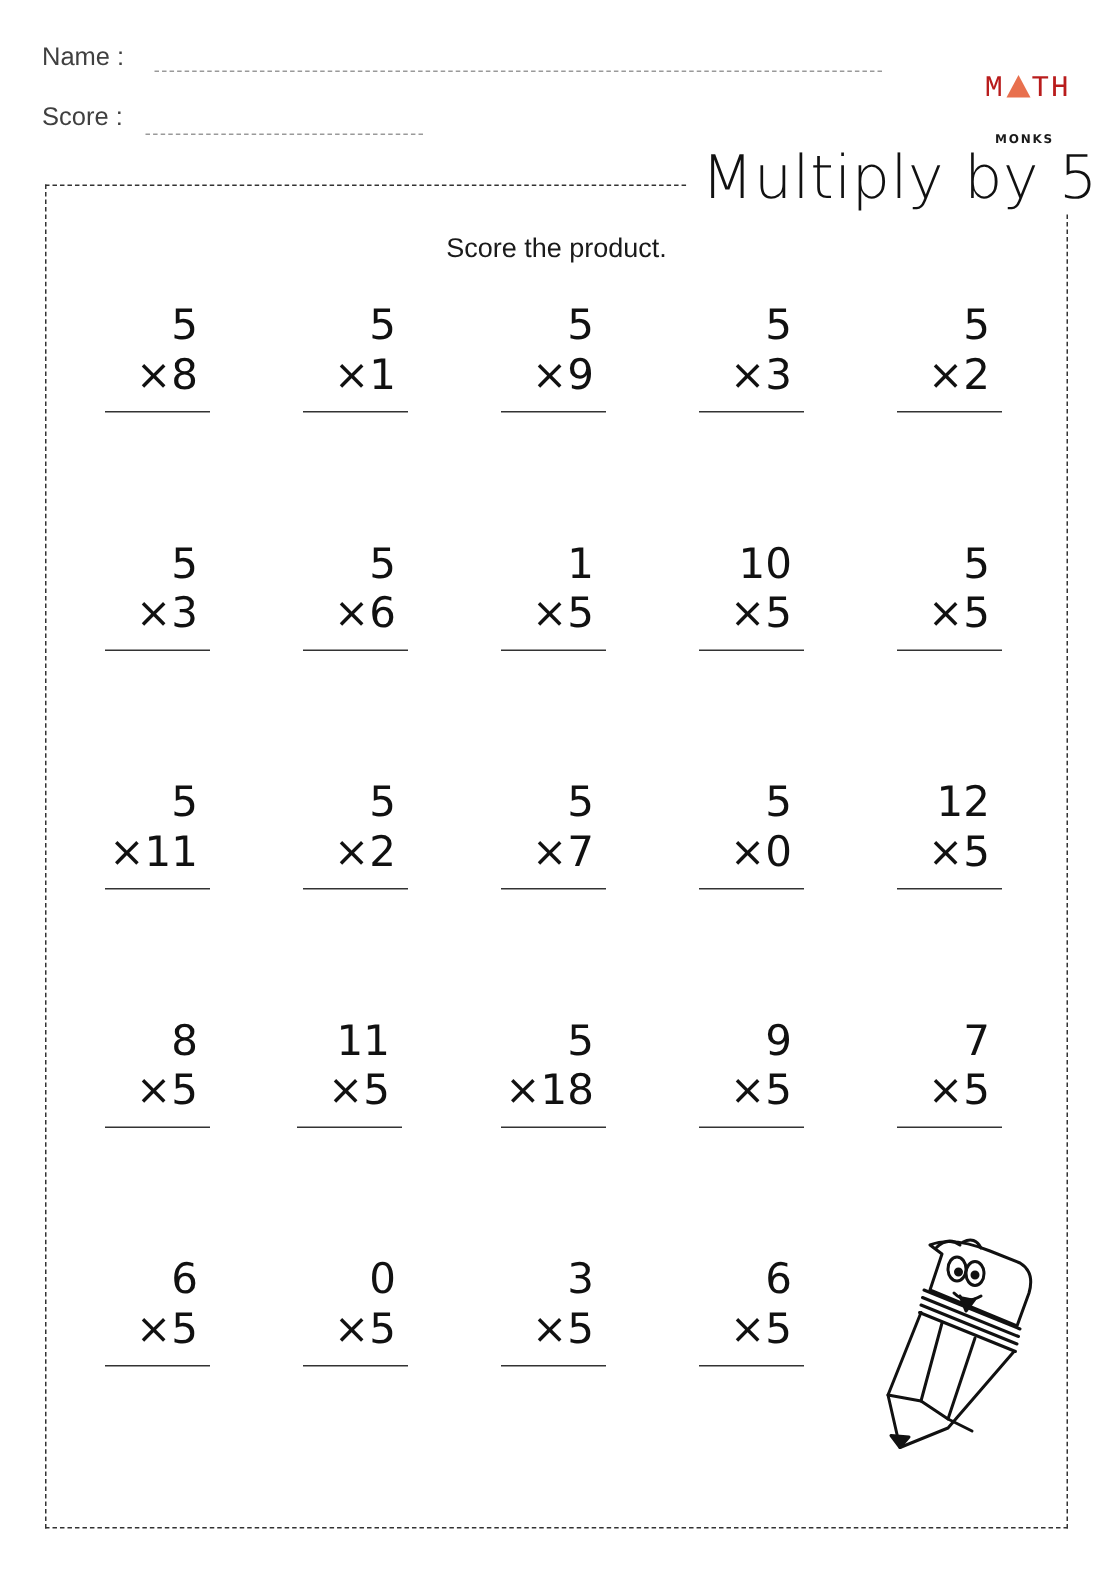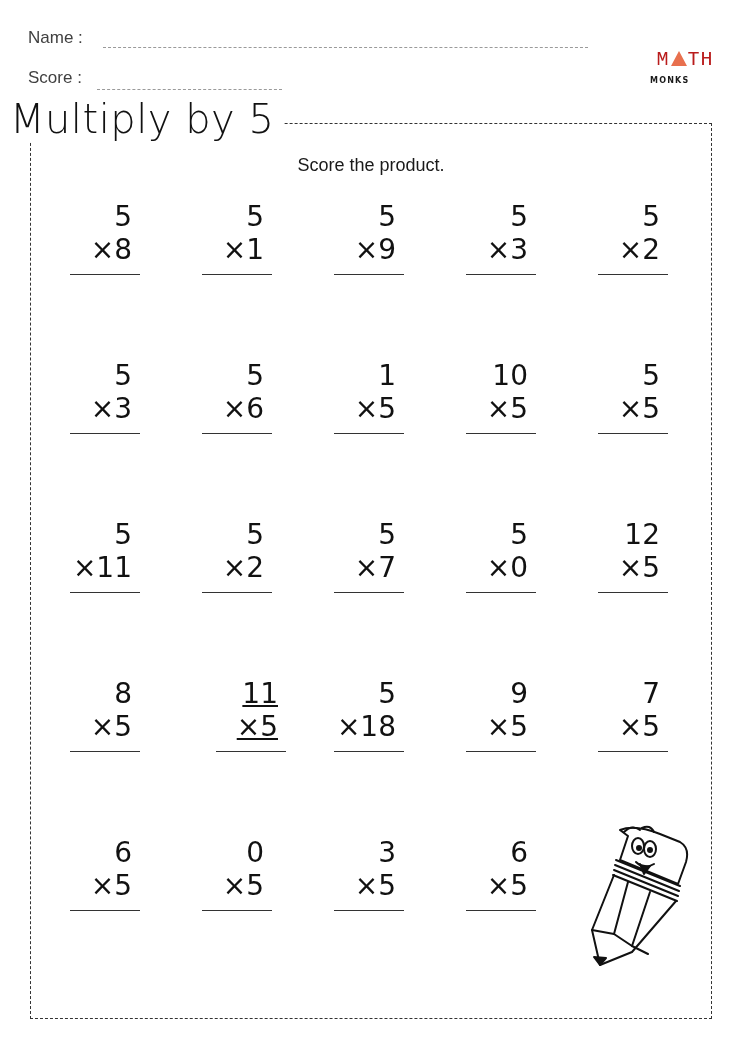--- a/index.html
+++ b/index.html
@@ -2,23 +2,23 @@
 <html><head>
   <meta charset="utf-8">
   <style>
     html, body { margin: 0; padding: 0; background: #ffffff; }
     body { width: 742px; height: 1050px; position: relative; overflow: hidden; font-family: "Liberation Sans", sans-serif; color: #111; }
     .label { position: absolute; font-size: 17px; color: #404040; font-family: "Liberation Sans", sans-serif; }
     .line { position: absolute; height: 0; border-top: 1.5px dashed #9a9a9a; }
     .logo { position: absolute; left: 650px; top: 50px; width: 70px; text-align: center; }
     .logo-main { font-size: 20px; font-weight: 500; letter-spacing: 1px; color: #b91c1c; line-height: 20px; font-family: Liberation Mono, monospace; }
     .logo-main .tri { display:inline-block; width:0; height:0; border-left:8px solid transparent; border-right:8px solid transparent; border-bottom:15px solid #e8704e; vertical-align: -1px; margin: 0 1px; }
-    .logo-sub { font-size: 8px; letter-spacing: 1.2px; color: #1a1a1a; font-weight: bold; text-align: left; padding-right: 4px; margin-top: 6px; font-family: "DejaVu Sans", sans-serif; }
+    .logo-sub { font-size: 8px; letter-spacing: 1.2px; color: #1a1a1a; font-weight: bold; text-align: center; padding-right: 4px; margin-top: 18px; font-family: "DejaVu Sans", sans-serif; }
     .frame { position: absolute; left: 30px; top: 123px; width: 682px; height: 896px; border: 1.5px dashed #333; box-sizing: border-box; }
-    .title { position: absolute; left: 0; right: 0; top: 96px; text-align: left; }
+    .title { position: absolute; left: 0; right: 0; top: 96px; text-align: right; }
     .title span { background: #fff; padding: 0 10px; font-size: 40px; font-weight: 300; font-family: "DejaVu Sans", sans-serif; color: #111; letter-spacing: 0.5px; }
     .instr { position: absolute; left: 0; right: 0; top: 155px; text-align: center; font-size: 18px; color: #1a1a1a; font-family: "Liberation Sans", sans-serif; }
     .grid { position: absolute; left: 70px; top: 200px; width: 630px; }
     .row { position: absolute; left: 0; height: 80px; width: 630px; }
     .prob { position: absolute; width: 70px; font-family: "DejaVu Sans", sans-serif; font-size: 28px; line-height: 33px; text-align: right; color: #111; }
     .prob .top, .prob .bot { padding-right: 8px; }
     .prob .bar { border-top: 1.5px solid #333; margin-top: 8px; width: 70px; }
     .pencil { position: absolute; left: 580px; top: 822px; width: 110px; height: 145px; }
   </style>
 </head>
@@ -121,21 +121,21 @@
         <div class="bot">×5</div>
         <div class="bar"></div>
       </div>
   </div>
   <div class="row" style="top:477px;">
     <div class="prob" style="left:0px;">
         <div class="top">8</div>
         <div class="bot">×5</div>
         <div class="bar"></div>
       </div>
-    <div class="prob" style="left:146px;text-decoration:underline;">
+    <div class="prob" style="left:128px;">
         <div class="top">11</div>
         <div class="bot">×5</div>
         <div class="bar"></div>
       </div>
     <div class="prob" style="left:264px;">
         <div class="top">5</div>
         <div class="bot">×18</div>
         <div class="bar"></div>
       </div>
     <div class="prob" style="left:396px;">

